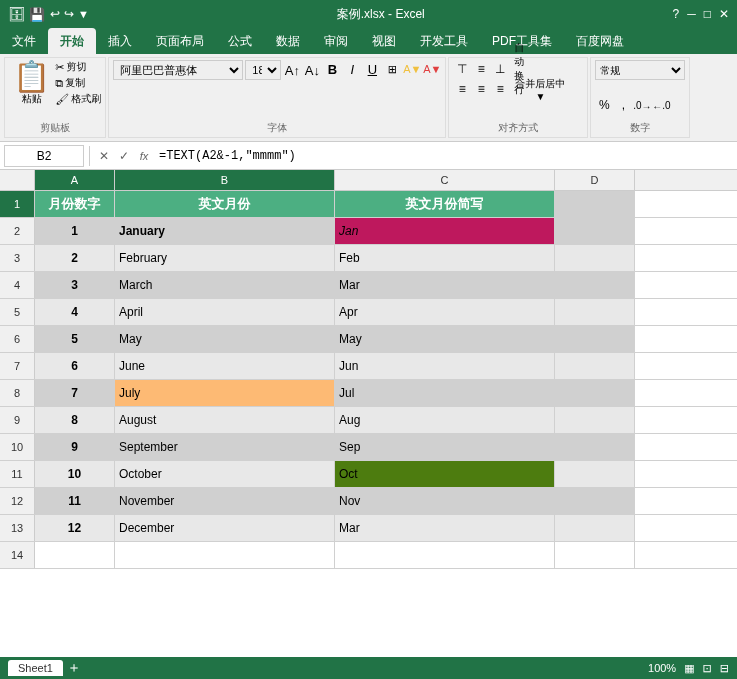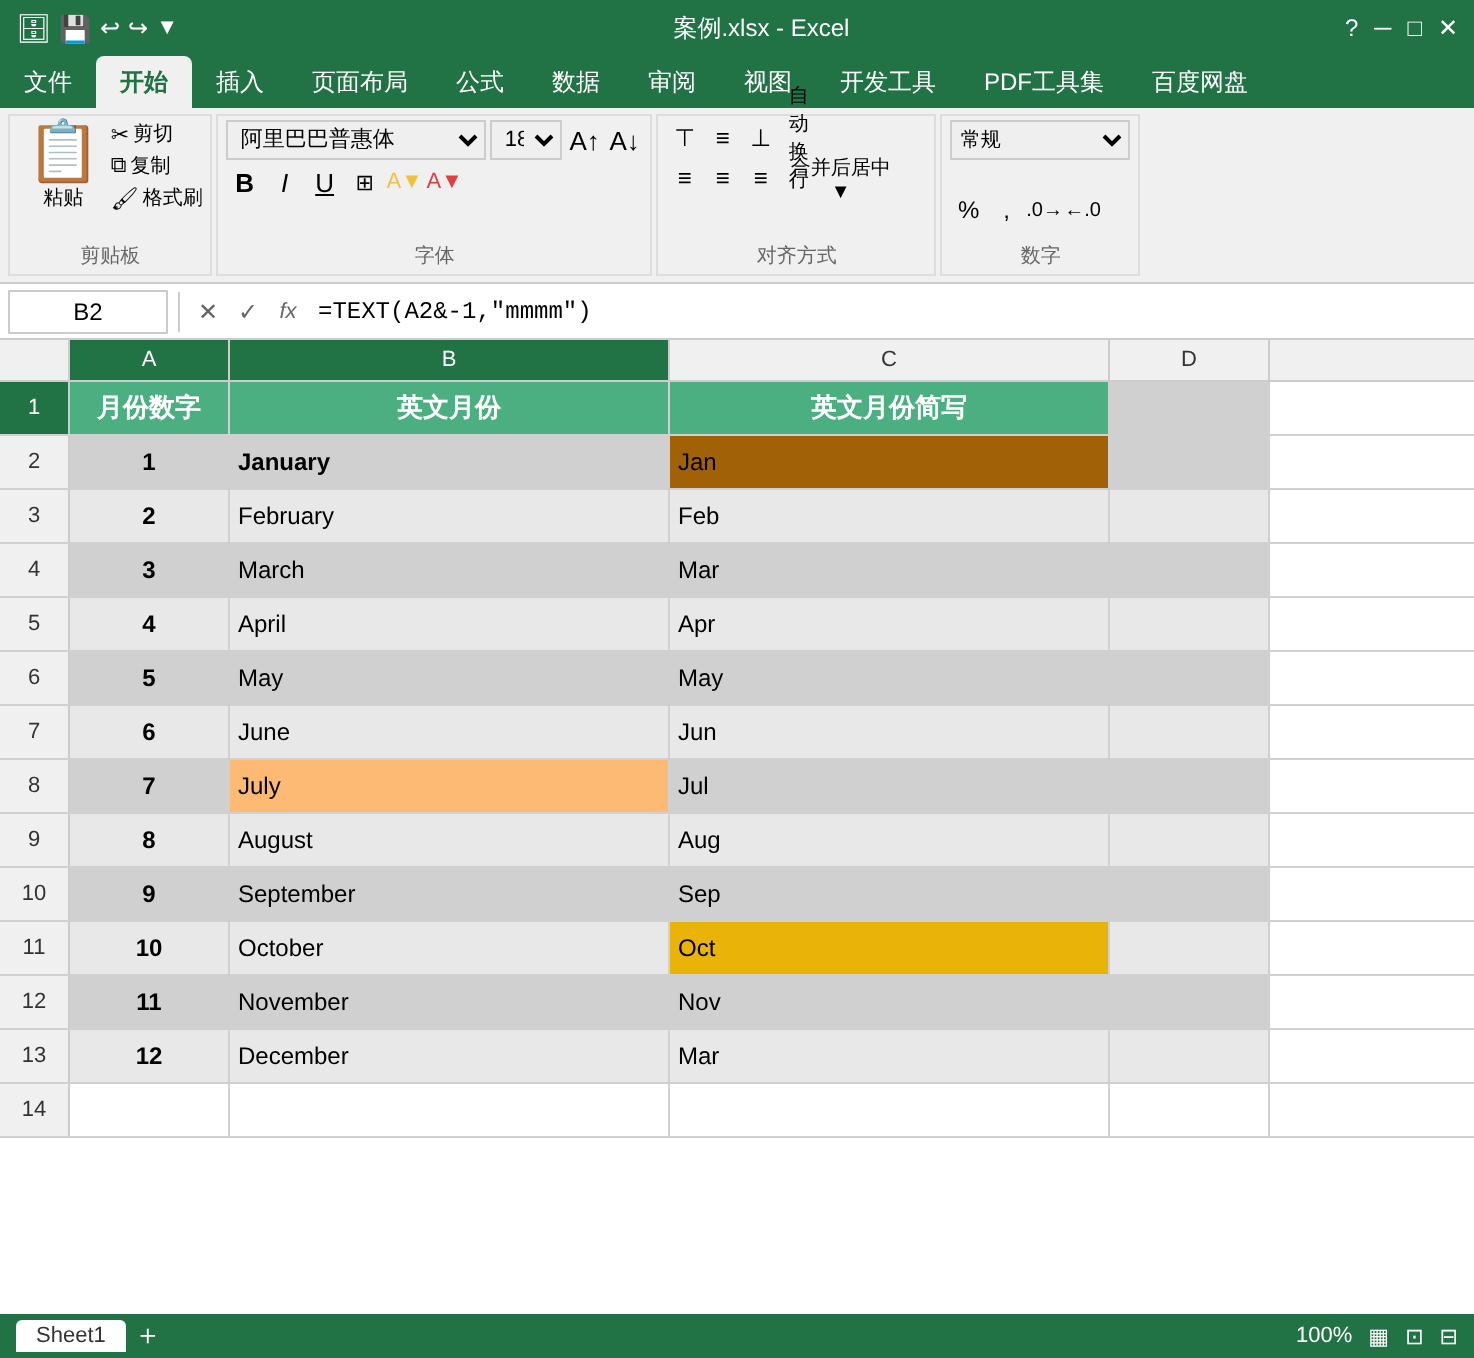--- a/index.html
+++ b/index.html
@@ -280,21 +280,21 @@
         <div style="display:flex; align-items:center; gap:2px; cursor:pointer; font-size:11px;">
           <span>🖌</span>
           <span style="font-size:10px;">格式刷</span>
         </div>
       </div>
     </div>
     <div class="ribbon-group-label">剪贴板</div>
   </div>
 
   <div class="ribbon-group" style="min-width:200px;">
-    <div class="ribbon-group-content" style="flex-direction:column; gap:2px; width:100%; padding-bottom:14px;">
+    <div class="ribbon-group-content" style="flex-direction:row; gap:2px; width:100%; padding-bottom:14px;justify-content:center;">
       <div class="font-row">
         <select class="font-select">
           <option>阿里巴巴普惠体</option>
         </select>
         <select class="size-select">
           <option>18</option>
         </select>
         <button class="format-btn" style="font-size:13px;">A↑</button>
         <button class="format-btn" style="font-size:13px;">A↓</button>
       </div>
@@ -374,21 +374,21 @@
     <div class="data-cell col-d"></div>
   </div>
 
   <div id="grid-rows-container">
       <div class="grid-row">
       <div class="row-num">2</div>
       <div class="data-cell col-a center" style="background:#d0d0d0; justify-content:center;">
           <strong>1</strong>
         </div>
       <div class="data-cell col-b" style="background:#d0d0d0;font-weight:bold;">January</div>
-      <div class="data-cell col-c" style="background:#a16207;">Jan</div>
+      <div class="data-cell col-c" style="background:#be185d;font-style:italic;">Jan</div>
       <div class="data-cell col-d" style="background:#d0d0d0;"></div>
     </div>
       <div class="grid-row">
       <div class="row-num">3</div>
       <div class="data-cell col-a center" style="background:#e8e8e8; justify-content:center;">
           <strong>2</strong>
         </div>
       <div class="data-cell col-b" style="background:#e8e8e8;">February</div>
       <div class="data-cell col-c" style="background:#e8e8e8;">Feb</div>
       <div class="data-cell col-d" style="background:#e8e8e8;"></div>
@@ -455,21 +455,21 @@
       <div class="data-cell col-b" style="background:#d0d0d0;">September</div>
       <div class="data-cell col-c" style="background:#d0d0d0;">Sep</div>
       <div class="data-cell col-d" style="background:#d0d0d0;"></div>
     </div>
       <div class="grid-row">
       <div class="row-num">11</div>
       <div class="data-cell col-a center" style="background:#e8e8e8; justify-content:center;">
           <strong>10</strong>
         </div>
       <div class="data-cell col-b" style="background:#e8e8e8;">October</div>
-      <div class="data-cell col-c" style="background:#eab308;">Oct</div>
+      <div class="data-cell col-c" style="background:#4d7c0f;">Oct</div>
       <div class="data-cell col-d" style="background:#e8e8e8;"></div>
     </div>
       <div class="grid-row">
       <div class="row-num">12</div>
       <div class="data-cell col-a center" style="background:#d0d0d0; justify-content:center;">
           <strong>11</strong>
         </div>
       <div class="data-cell col-b" style="background:#d0d0d0;">November</div>
       <div class="data-cell col-c" style="background:#d0d0d0;">Nov</div>
       <div class="data-cell col-d" style="background:#d0d0d0;"></div>

